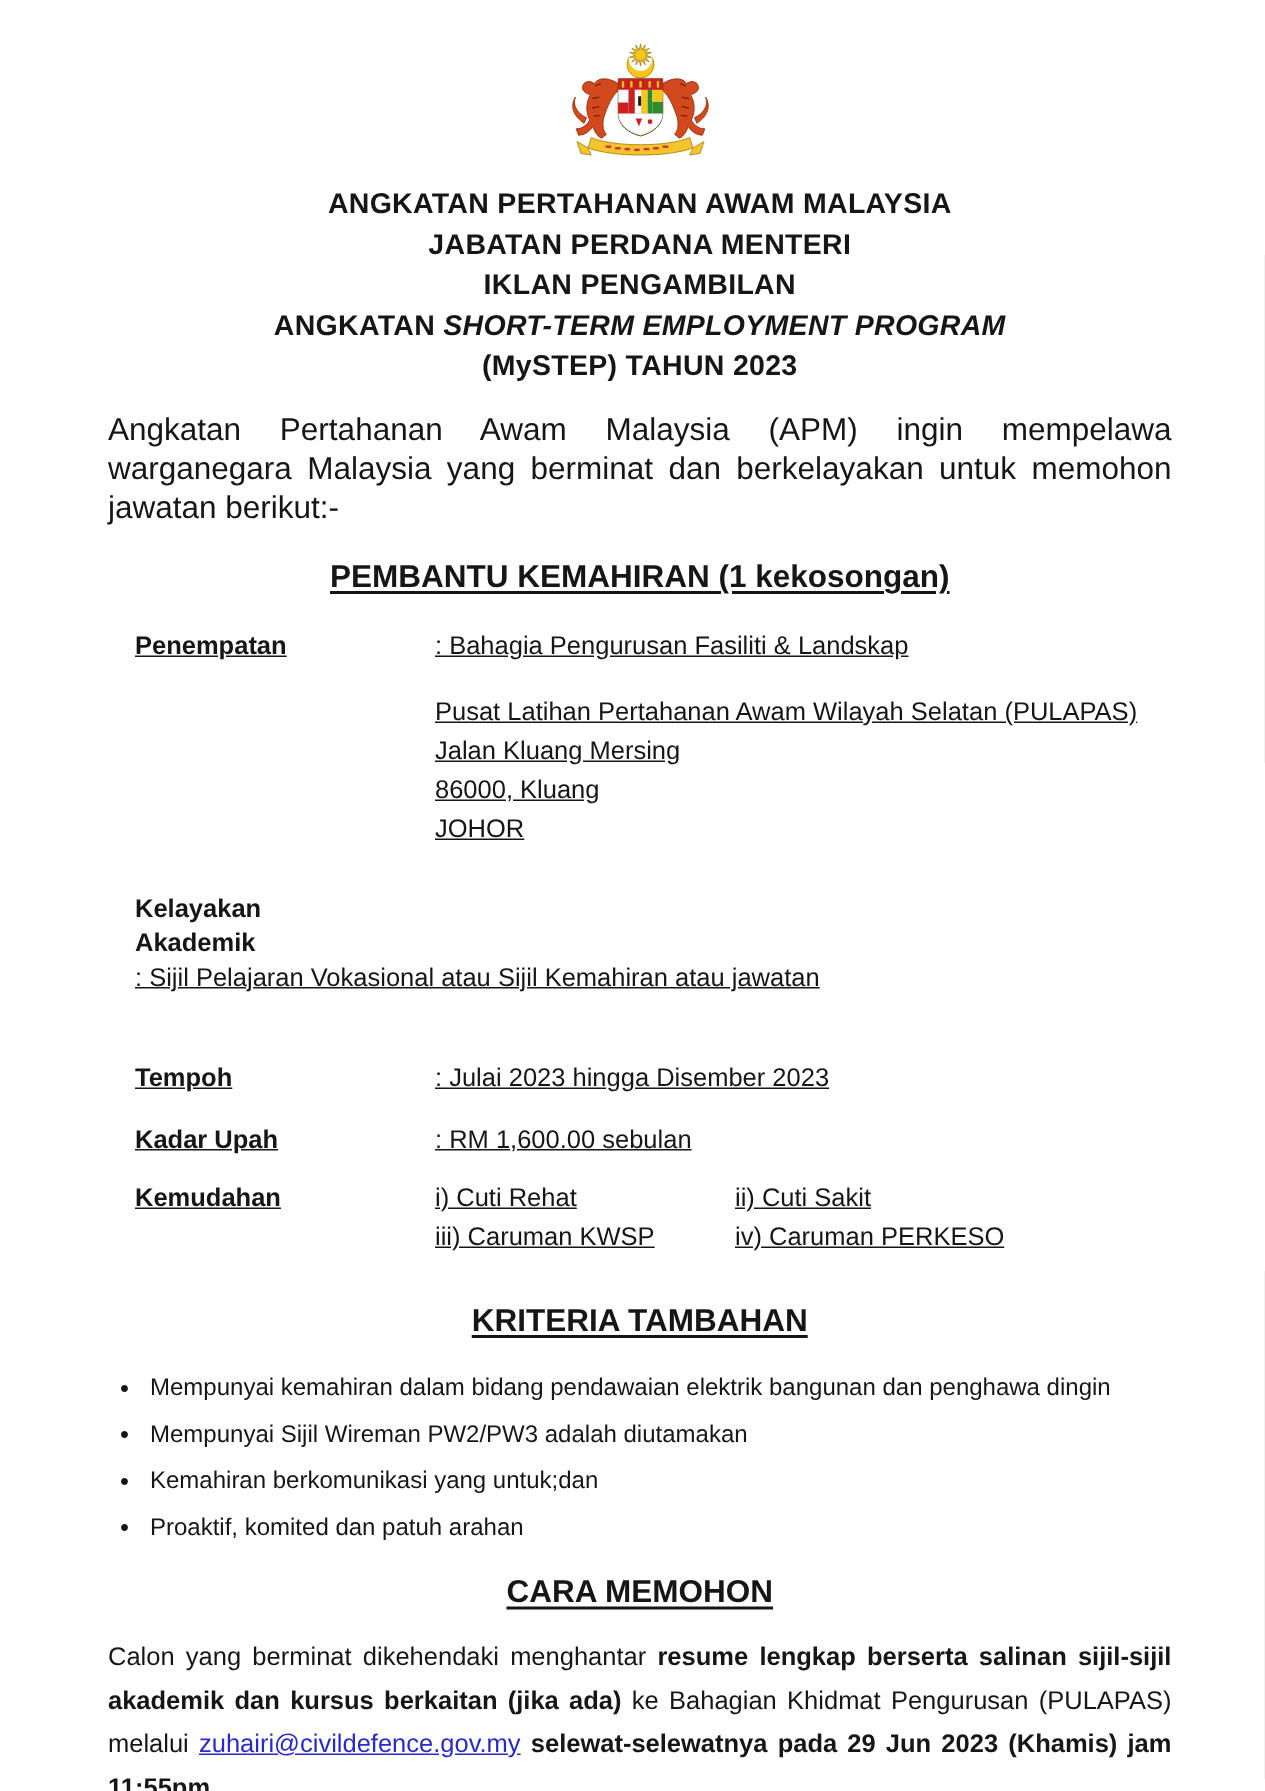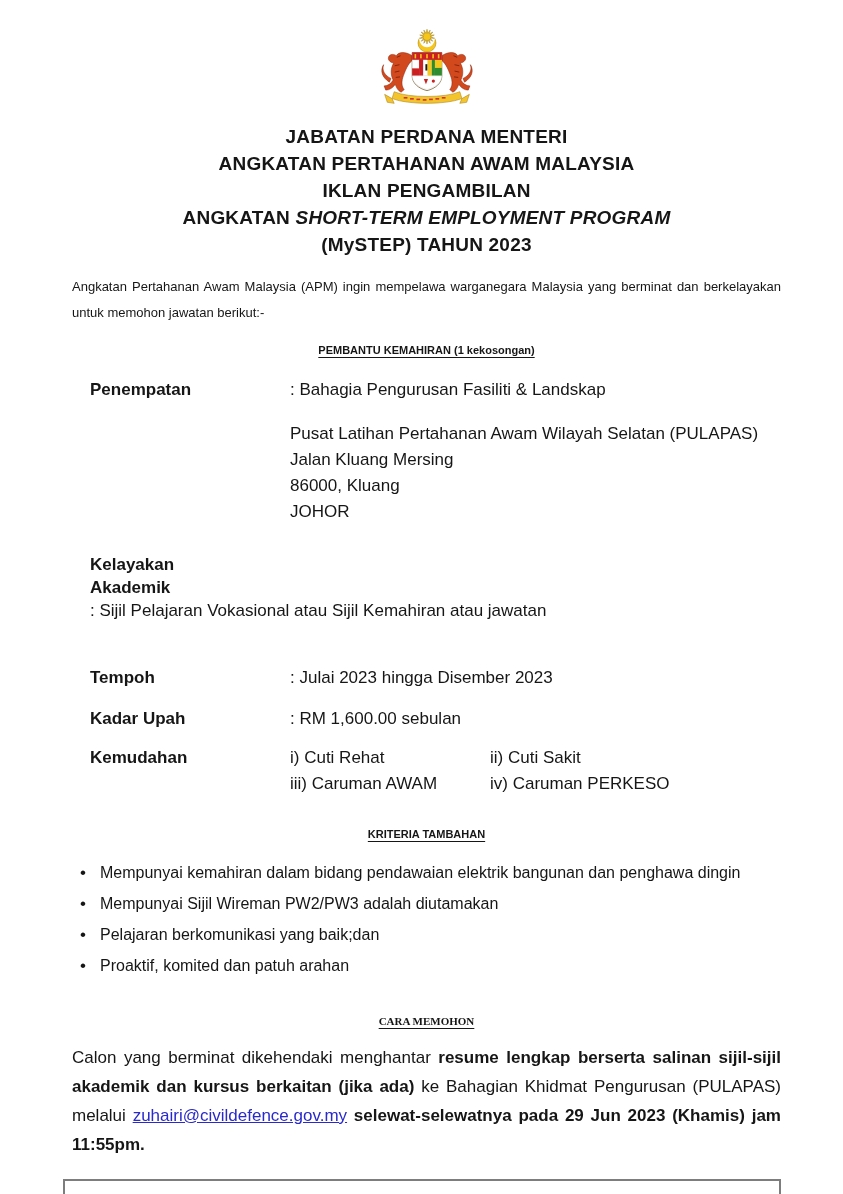--- a/index.html
+++ b/index.html
@@ -11,41 +11,41 @@
     font-family:"Liberation Sans", sans-serif;
     color:#161616;
     box-sizing:border-box;
     padding:25px 62px 0 72px;
     overflow:hidden;
   }
   .crest { display:block; margin:0 auto; width:128px; height:90px; }
   .title-block { text-align:center; font-weight:bold; font-size:19px; line-height:27px; margin-top:8px; letter-spacing:.2px; }
   .title-line { white-space:nowrap; }
   .italic { font-style:italic; }
-  .intro { margin-top:16px; font-size:13px; line-height:26px; text-align:justify; }
-  .section-heading { text-align:center; font-weight:bold; font-size:11px; text-decoration:underline; text-underline-offset:3px; }
+  .intro { margin-top:16px; font-size:21px; line-height:26px; text-align:justify; }
+  .section-heading { text-align:center; font-weight:bold; font-size:21px; text-decoration:underline; text-underline-offset:3px; }
   .vacancy-heading { margin-top:18px; }
-  .details { margin-left:18px; font-size:17px; }
+  .details { margin-left:18px; font-size:17px;text-decoration:underline; }
   .detail-row { display:flex; align-items:flex-start; }
   .detail-label { width:200px; flex:none; font-weight:bold; line-height:23px; }
   .detail-label .constrain { display:inline-block; max-width:110px; }
   .detail-value { flex:1; line-height:23px; }
   .row-penempatan { margin-top:22px; }
   .address-block { margin-left:200px; margin-top:20px; line-height:26px; }
   .row-kelayakan { margin-top:28px;flex-direction:column; }
   .row-tempoh { margin-top:44px; }
   .row-kadar { margin-top:18px;align-items:flex-end; }
   .row-kemudahan { margin-top:16px; }
   .benefit-grid { display:grid; grid-template-columns:200px auto; column-gap:0; row-gap:2px; line-height:24px; flex:1; }
   .kriteria-heading { margin-top:32px; }
   .bullets { margin-top:20px; font-size:16px; }
   .bullet { display:flex; line-height:26px; margin-top:5px; }
   .bullet::before { content:"\2022"; flex:none; width:20px; padding-left:8px; font-size:17px; }
   .bullet-text { flex:1; text-align:justify; }
-  .cara-heading { margin-top:36px;font-family:Liberation Serif, serif; }
+  .cara-heading { margin-top:18px; }
   .apply-paragraph { margin-top:16px; font-size:17px; line-height:29px; text-align:justify; }
   .bold { font-weight:bold; }
   a.email-link { color:var(--link,#2929cc); text-decoration:underline; cursor:pointer; }
   .notice-box {
     margin-top:20px; margin-left:-9px;
     border:2px solid var(--notice_border,#7d7d7d);
     padding:28px 26px 40px 28px;
     box-sizing:border-box;
   }
 </style>
@@ -104,22 +104,22 @@
         <rect x="100" y="139" width="7" height="3"></rect>
           <rect x="112" y="140" width="7" height="3"></rect>
         <rect x="124" y="139" width="7" height="3"></rect>
           <rect x="136" y="138" width="7" height="3"></rect>
         <rect x="148" y="136" width="7" height="3"></rect>
       </g>
     </g>
   </svg>
 
   <div class="title-block">
+    <div class="title-line">ANGKATAN PERTAHANAN AWAM MALAYSIA</div>
     <div class="title-line">JABATAN PERDANA MENTERI</div>
-    <div class="title-line">ANGKATAN PERTAHANAN AWAM MALAYSIA</div>
     <div class="title-line">IKLAN PENGAMBILAN</div>
     <div class="title-line"><span>ANGKATAN </span><span class="italic">SHORT-TERM EMPLOYMENT PROGRAM</span></div>
     <div class="title-line">(MySTEP) TAHUN 2023</div>
   </div>
 
   <p class="intro">Angkatan Pertahanan Awam Malaysia (APM) ingin mempelawa warganegara Malaysia yang berminat dan berkelayakan untuk memohon jawatan berikut:-</p>
 
   <div class="section-heading vacancy-heading">PEMBANTU KEMAHIRAN (1 kekosongan)</div>
 
   <div class="details">
@@ -149,37 +149,37 @@
     <div class="detail-row row-kadar">
       <div class="detail-label">Kadar Upah</div>
       <div class="detail-value">: RM 1,600.00 sebulan</div>
     </div>
 
     <div class="detail-row row-kemudahan">
       <div class="detail-label">Kemudahan</div>
       <div class="benefit-grid">
         <div>i) Cuti Rehat</div>
         <div>ii) Cuti Sakit</div>
-        <div>iii) Caruman AWAM</div>
+        <div>iii) Caruman KWSP</div>
         <div>iv) Caruman PERKESO</div>
       </div>
     </div>
   </div>
 
   <div class="section-heading kriteria-heading">KRITERIA TAMBAHAN</div>
 
   <div class="bullets">
     <div class="bullet">
         <span class="bullet-text">Mempunyai kemahiran dalam bidang pendawaian elektrik bangunan dan penghawa dingin</span>
       </div>
     <div class="bullet">
         <span class="bullet-text">Mempunyai Sijil Wireman PW2/PW3 adalah diutamakan</span>
       </div>
     <div class="bullet">
-        <span class="bullet-text">Pelajaran berkomunikasi yang baik;dan</span>
+        <span class="bullet-text">Kemahiran berkomunikasi yang untuk;dan</span>
       </div>
     <div class="bullet">
         <span class="bullet-text">Proaktif, komited dan patuh arahan</span>
       </div>
   </div>
 
   <div class="section-heading cara-heading">CARA MEMOHON</div>
 
   <p class="apply-paragraph"><span>Calon yang berminat dikehendaki menghantar </span><span class="bold">resume lengkap berserta salinan sijil-sijil akademik dan kursus berkaitan (jika ada)</span><span> ke Bahagian Khidmat Pengurusan (PULAPAS) melalui </span><a class="email-link">zuhairi@civildefence.gov.my</a><span class="bold"> selewat-selewatnya pada 29 Jun 2023 (Khamis) jam 11:55pm.</span></p>
 

